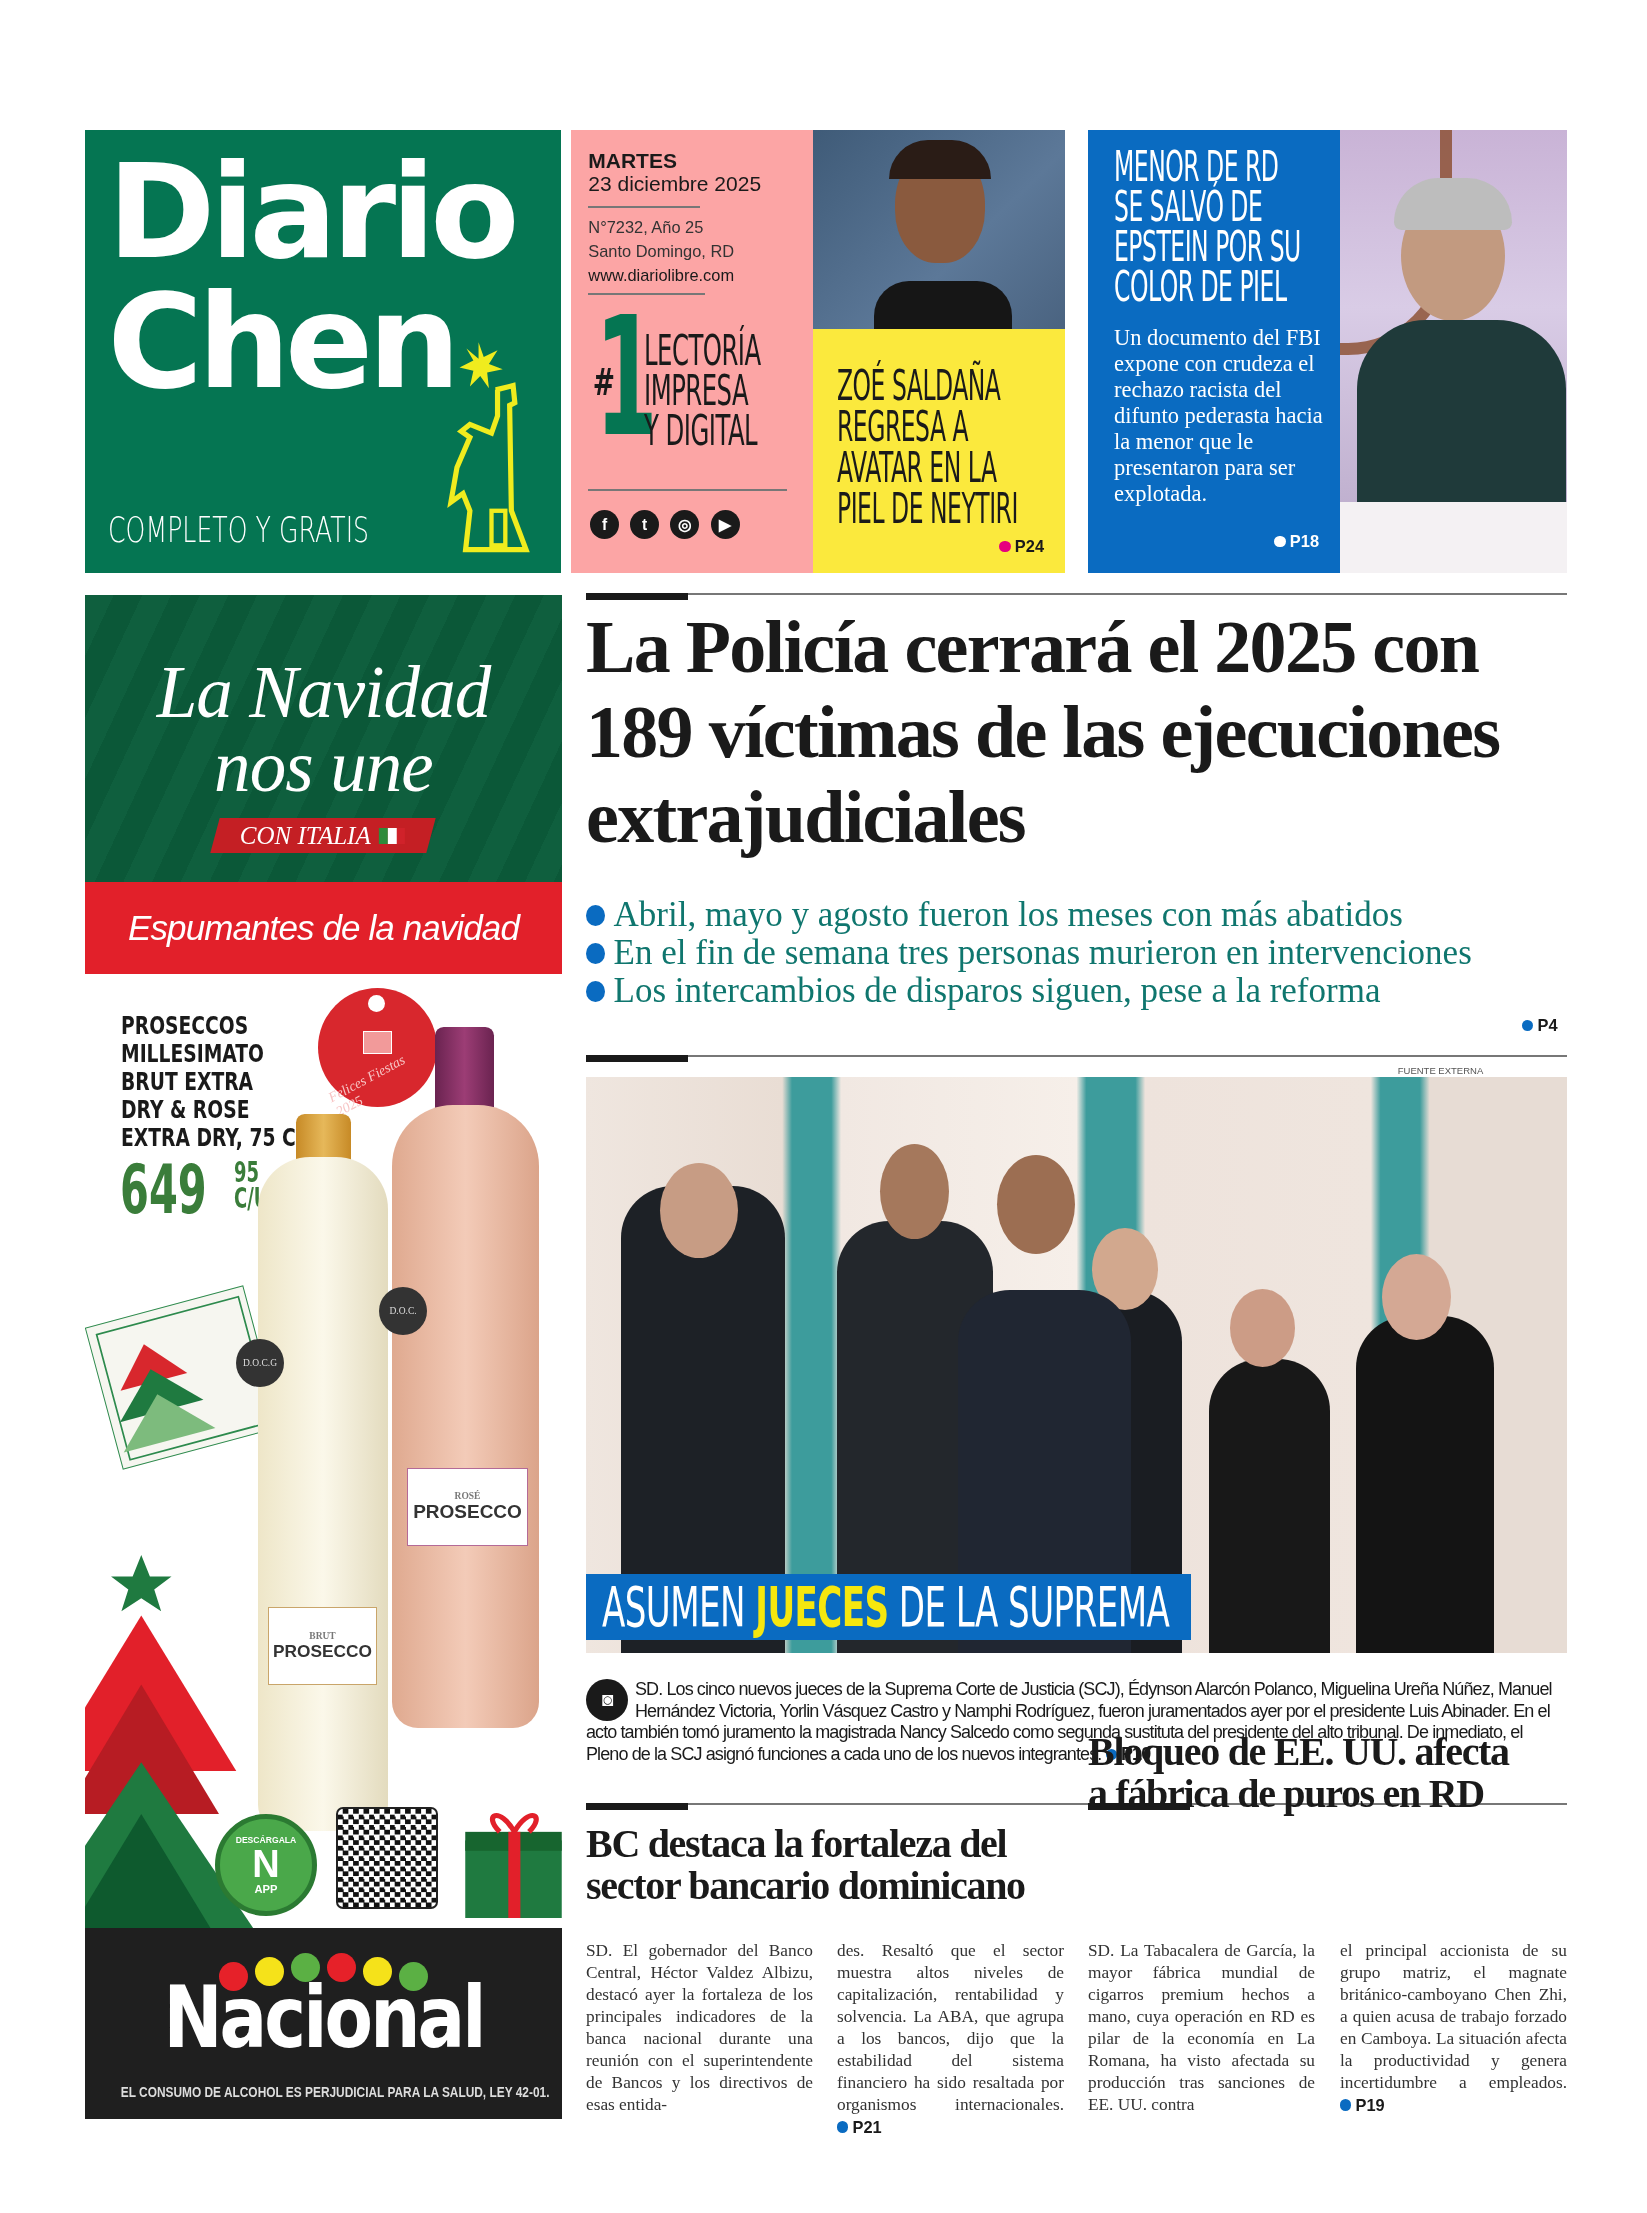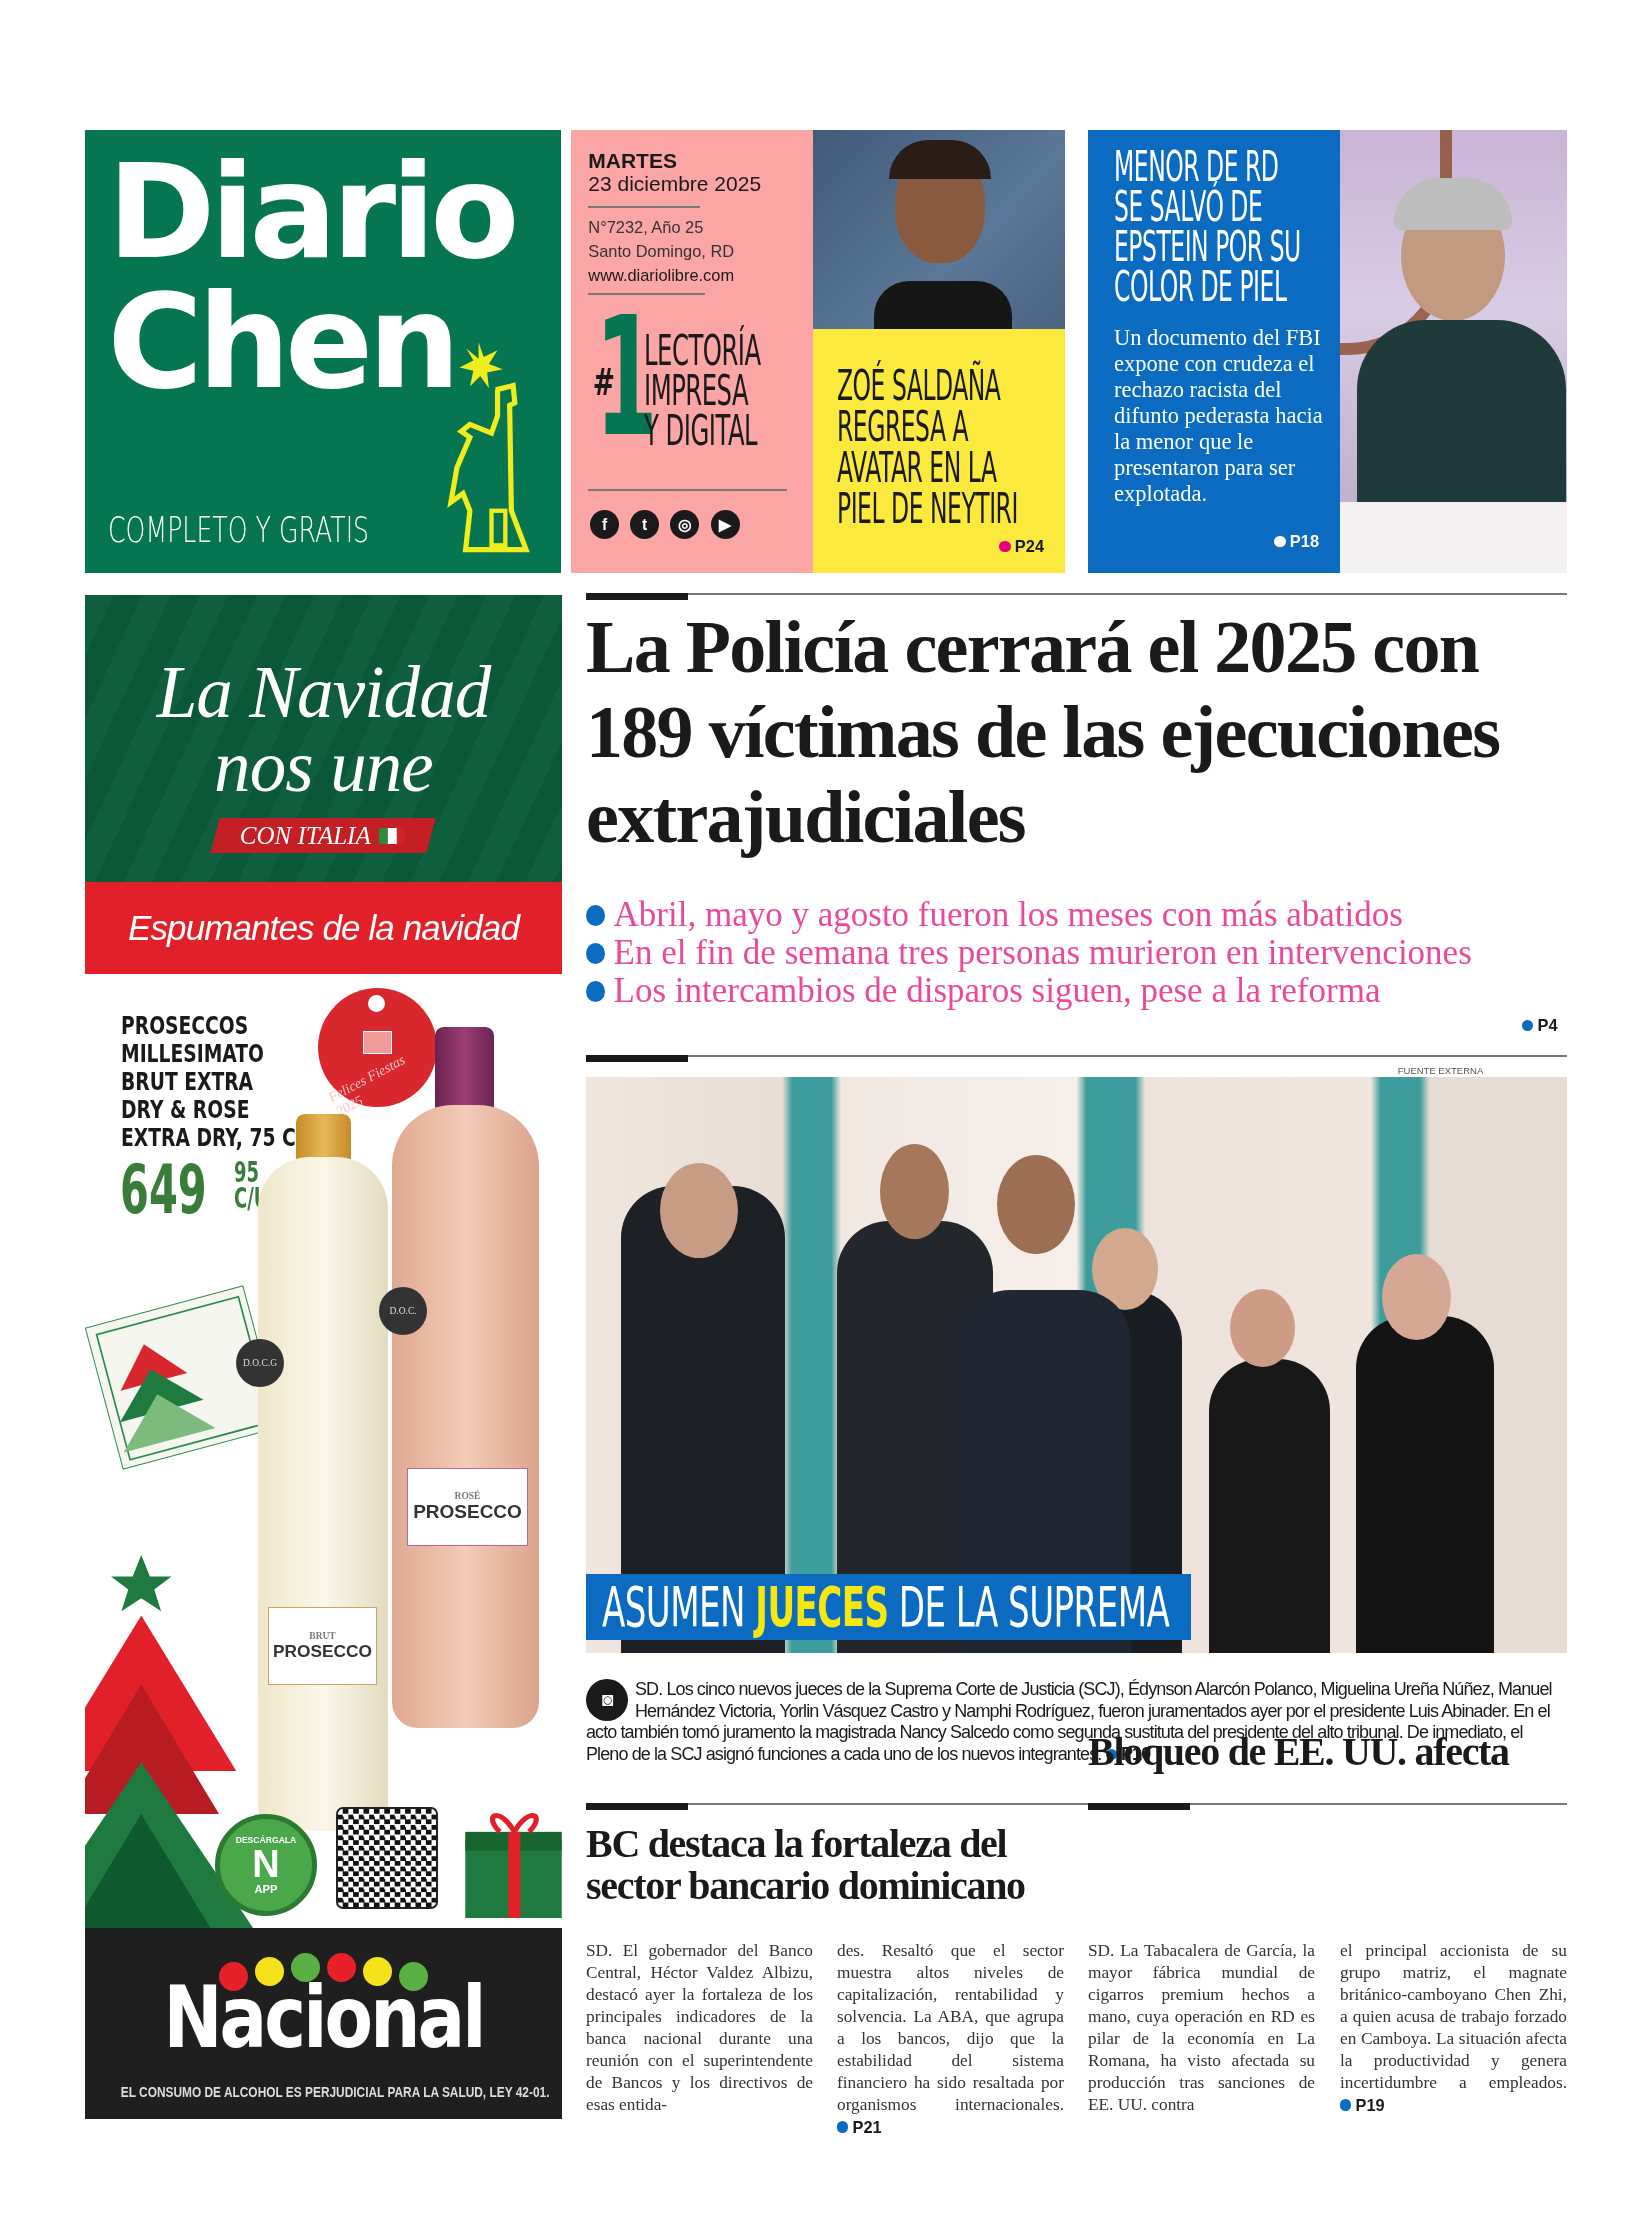--- a/index.html
+++ b/index.html
@@ -64,21 +64,21 @@
   #ad .gift{position:absolute;left:380px;top:1211px;width:97px;height:112px}
   #ad .black{position:absolute;left:0;top:1333px;width:477px;height:191px;background:#1f1f1f}
   #ad .dots{position:absolute;left:134px;top:1358px;display:flex;gap:7px}
   #ad .dots span{width:29px;height:29px;border-radius:50%}
   #ad .nac{position:absolute;left:0;top:1379px;width:477px;text-align:center;color:#fff;font-weight:900;font-size:86px;font-family:"DejaVu Sans",sans-serif;letter-spacing:-3.5px;transform:scaleX(.82);line-height:1}
   #ad .legal{position:absolute;left:0;top:1489px;width:477px;text-align:center;color:#ddd;font-size:14px;font-weight:700;transform:scaleX(.85);white-space:nowrap}
   
   .rule{position:absolute;height:1.7px;background:#777}
   .rulebar{position:absolute;height:7px;background:#1a1a1a;width:102px}
   #main-head{left:586px;top:605px;width:986px;font-family:"Liberation Serif",serif;font-weight:700;font-size:74px;line-height:85px;letter-spacing:-1.7px;color:#1a1a1a}
-  #bullets{left:586px;top:896px;width:986px;font-family:"Liberation Serif",serif;font-size:35px;line-height:38px;color:#ec4899}
+  #bullets{left:586px;top:896px;width:986px;font-family:"Liberation Serif",serif;font-size:35px;line-height:38px;color:#0f766e}
   #bullets li{list-style:none;display:flex;align-items:center;gap:8.6px;white-space:nowrap}
   #bullets li .dot{width:19px;height:21px;border-radius:50%;background:#0a6bc1}
   #p4{left:1522px;top:1016px}
   #credit{left:1392px;top:1065px;font-size:9.5px;color:#555;width:97px;text-align:center}
   #photo{left:586px;top:1077px;width:981px;height:576px;background:linear-gradient(90deg,#efe6df 0%,#e9ddd4 20%,#3d9c9c 21%,#3d9c9c 25%,#f1e8e2 26%,#f6efe9 50%,#3d9c9c 51%,#3d9c9c 56%,#eee3dc 57%,#efe5de 80%,#3d9c9c 81%,#3d9c9c 85%,#e7dcd4 86%);overflow:hidden}
   #photo .person{position:absolute;bottom:0;background:#1d2126;border-radius:52px 52px 0 0}
   #photo .face{position:absolute;border-radius:50%;background:#b88a6c}
   #banner{left:586px;top:1574px;width:605px;height:66px;background:#0a6bc1;display:flex;align-items:center;padding-left:15.6px;color:#fff;font-size:55px;white-space:nowrap;font-family:"DejaVu Sans",sans-serif;letter-spacing:-0.9px}
   #banner .in{transform:scaleX(.62);transform-origin:left center;display:inline-block}
   #banner .hl{color:#f6e70e;font-weight:700}
@@ -331,20 +331,21 @@
 <div class="col" style="left:837px;top:1940px;width:227px">
   <span>des. Resaltó que el sector muestra altos niveles de capitalización, rentabilidad y solvencia. La ABA, que agrupa a los bancos, dijo que la estabilidad del sistema financiero ha sido resaltada por organismos internacionales.</span>
   <span class="pref">
       <span class="dot" style="background:#0a6bc1"></span>
       <span>P21</span>
     </span>
 </div>
 
 <div class="subhead" style="left:1088px;top:1731px">
   <div>Bloqueo de EE. UU. afecta</div>
+  <div>a fábrica de puros en RD</div>
 </div>
 <div class="col" style="left:1088px;top:1940px;width:227px">SD. La Tabacalera de García, la mayor fábrica mundial de cigarros premium hechos a mano, cuya operación en RD es pilar de la economía en La Romana, ha visto afectada su producción tras sanciones de EE. UU. contra</div>
 <div class="col" style="left:1340px;top:1940px;width:227px">
   <span>el principal accionista de su grupo matriz, el magnate británico-camboyano Chen Zhi, a quien acusa de trabajo forzado en Camboya. La situación afecta la productividad y genera incertidumbre a empleados.</span>
   <span class="pref">
       <span class="dot" style="background:#0a6bc1"></span>
       <span>P19</span>
     </span>
 </div>
 

